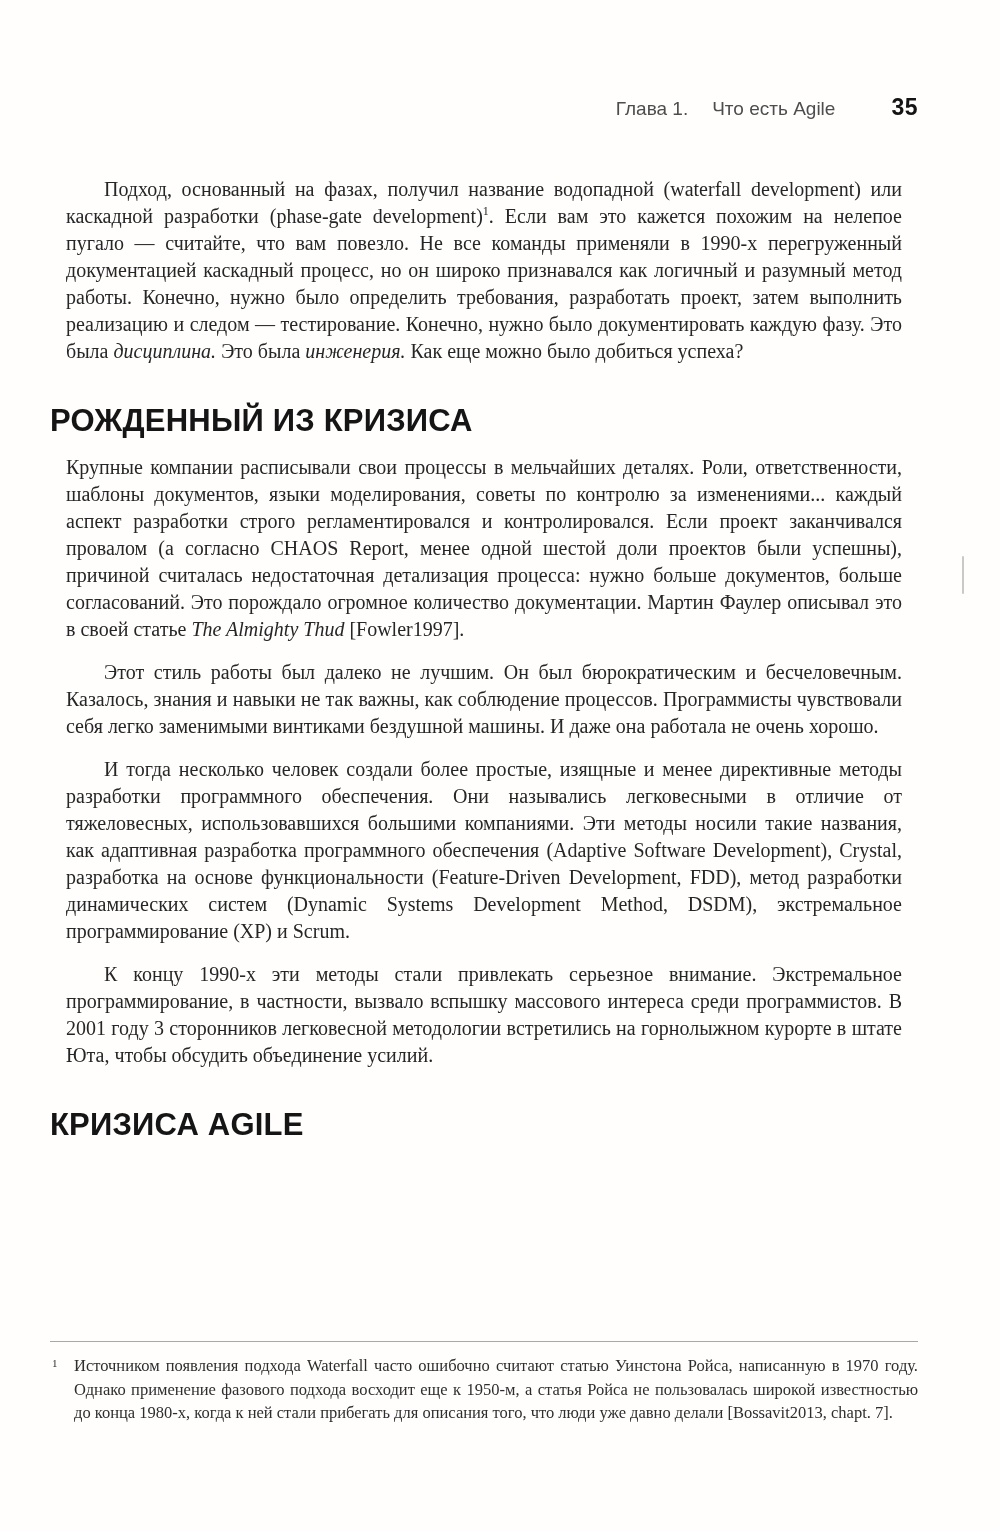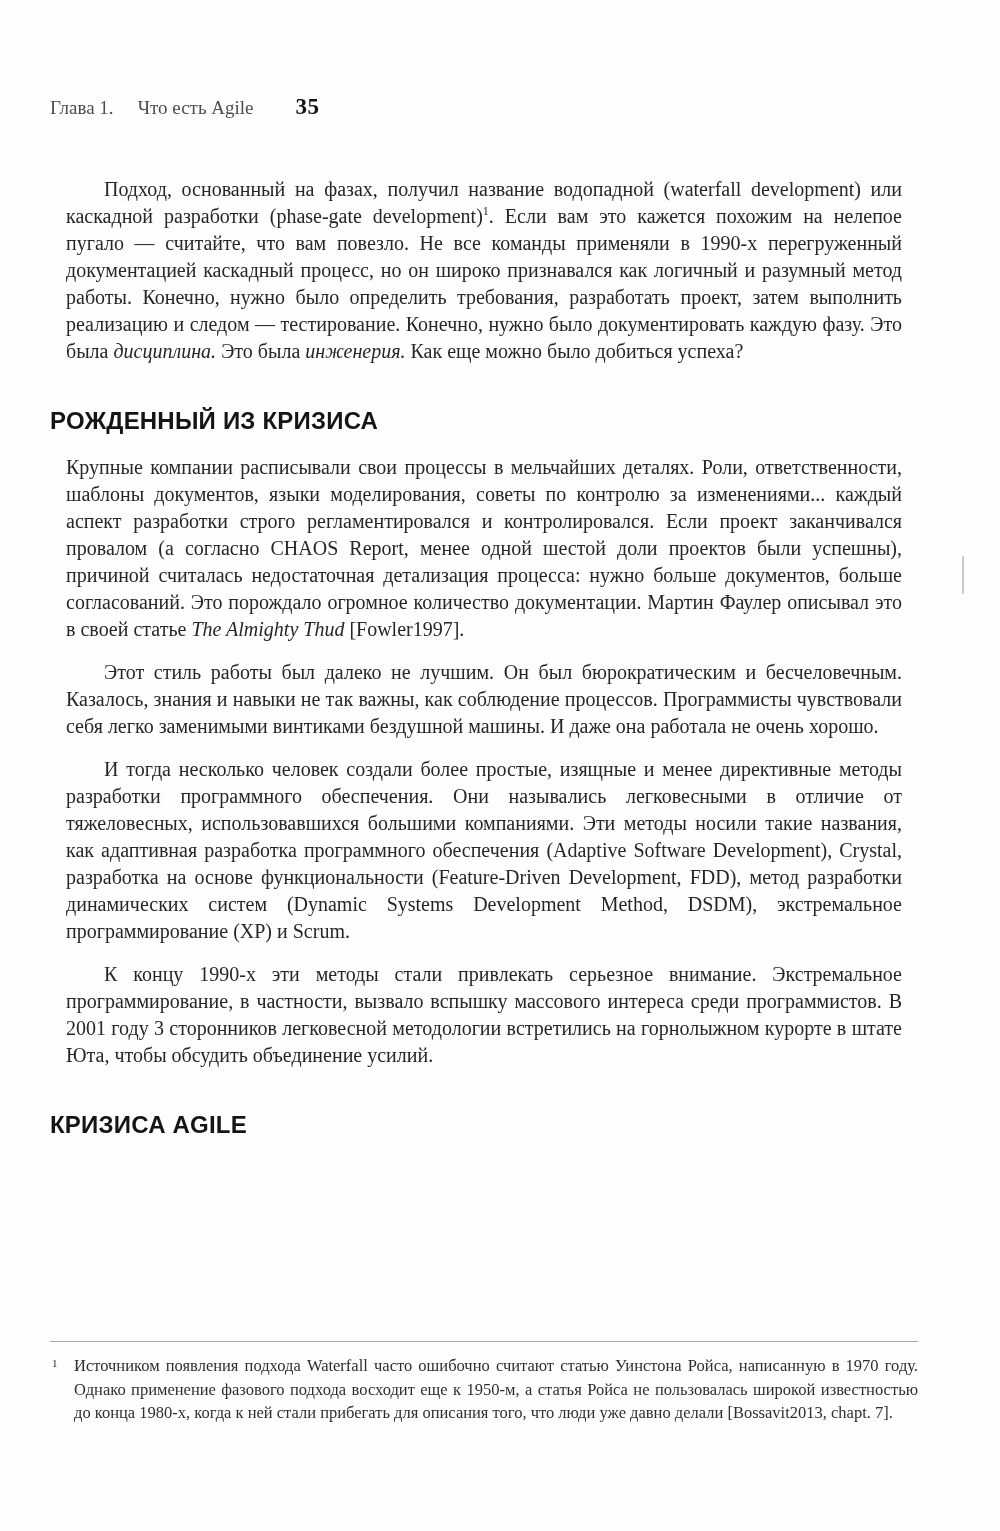--- a/index.html
+++ b/index.html
@@ -15,50 +15,50 @@
     font-family: "Liberation Serif", "DejaVu Serif", serif;
     color: #262626;
     overflow: hidden;
   }
   .running-head {
     position: absolute;
     top: 94px;
     left: 50px;
     right: 82px;
     display: flex;
-    justify-content: flex-start;
+    justify-content: flex-end;
     align-items: baseline;
-    font-family: Liberation Serif, serif;
+    font-family: Liberation Sans, sans-serif;
     font-size: 19px;
     color: #4d4d4d;
   }
   .running-head .chapter { margin-right: 24px; }
   .running-head .pagenum {
-    margin-left: 42px;
+    margin-left: 56px;
     font-weight: 700;
     font-size: 23px;
     color: #141414;
     letter-spacing: .5px;
   }
   .body-text {
     position: absolute;
     left: 50px;
     right: 82px;
     top: 160px;
     font-size: 20px;
     line-height: 27px;
     text-align: justify;
     hyphens: auto;
     -webkit-hyphens: auto;
   }
   .para { margin: 16px; }
   .para.indent { text-indent: 38px; }
   .section-heading {
     font-family: "Liberation Sans", "DejaVu Sans", sans-serif;
-    font-size: 24px;
+    font-size: 31px;
     font-weight: 700;
     color: #151515;
     margin: 42px 0 20px 0;
     letter-spacing: .2px;
   }
   em { font-style: italic; }
   sup { font-size: 12px; line-height: 0; }
   .footnote-area {
     position: absolute;
     left: 50px;

